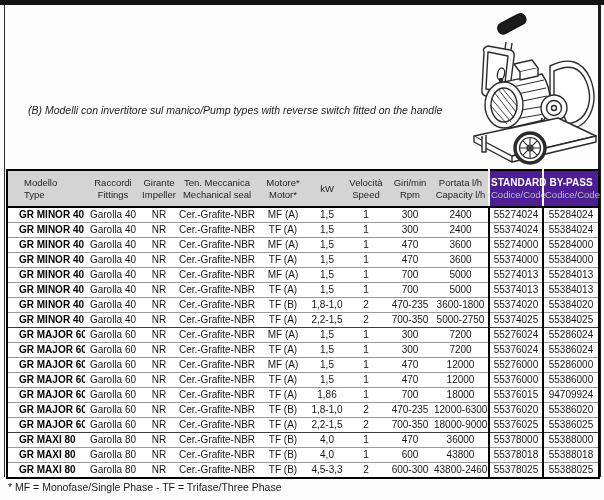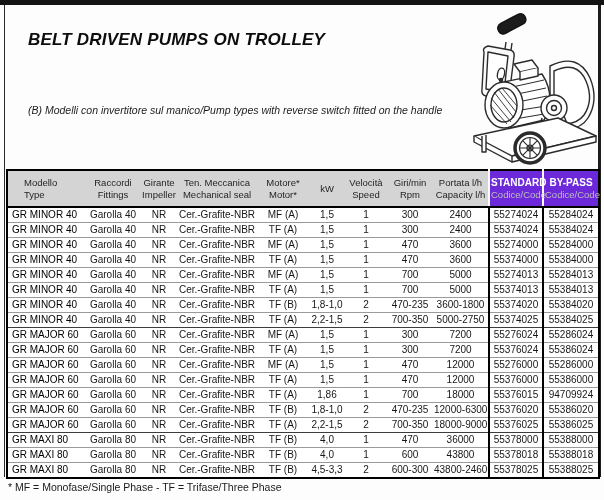--- a/index.html
+++ b/index.html
@@ -91,21 +91,21 @@
     color: #1f1f1f;
     text-align: center;
     vertical-align: middle;
     height: 37px;
     line-height: 12px;
     border-bottom: 2px solid #000;
     padding: 2px 1px;
   }
   .pump-table thead th:first-child { text-align: left; padding-left: 16px; }
   .pump-table thead th.dark {
-    background: #6d28d9;
+    background: #4c1d95;
     color: #ffffff;
     font-weight: bold;
     border-left: 2px solid #fff;
     font-size: 10px;
   }
   .pump-table thead th.dark .sub {
     color: #bfbfbf;
     font-weight: normal;
     font-size: 9.5px;
   }
@@ -117,43 +117,42 @@
     line-height: 14px;
     padding: 0 1px;
     border-top: 1px solid #9a9a9a;
     white-space: nowrap;
     overflow: hidden;
     color: #161616;
   }
   .pump-table tbody tr:first-child td { border-top: none; }
   .pump-table tbody td.model {
     text-align: left;
-    padding-left: 4px;
-    font-weight: normal;
+    padding-left: 11px;
+    font-weight: bold;
     color: #000;
   }
   .pump-table tbody td.code-col { border-left: 2px solid #000; }
   .pump-table tbody tr.group-start td { border-top: 1px solid #3c3c3c; }
 
   .footnote {
     position: absolute;
     left: 8px; top: 481px;
     font-size: 10.5px;
     color: #1a1a1a;
   }
 </style>
 </head>
 <body>
 
 <div class="page">
 
   <div class="top-bar"></div>
   <div class="frame"></div>
 
-  <div class="title-line1">BELT DRIVEN PUMPS ON TROLLEY</div>
 
   <div class="notes">
     <div>(B) Modelli con invertitore sul manico/Pump types with reverse switch fitted on the handle</div>
   </div>
 
   <div class="illustration">
     <svg width="162" height="160" viewBox="0 0 162 160" fill="none" stroke="#2b2b2b" stroke-width="1.4" stroke-linejoin="round">
 
       <path d="M57 112 L68 34 M63 112 L74 35"></path>
 

